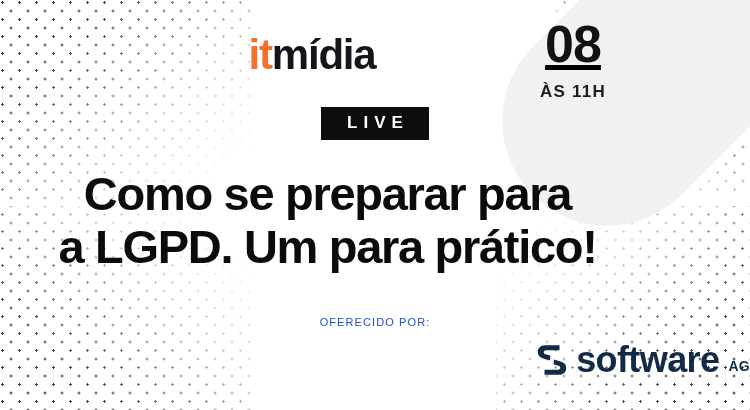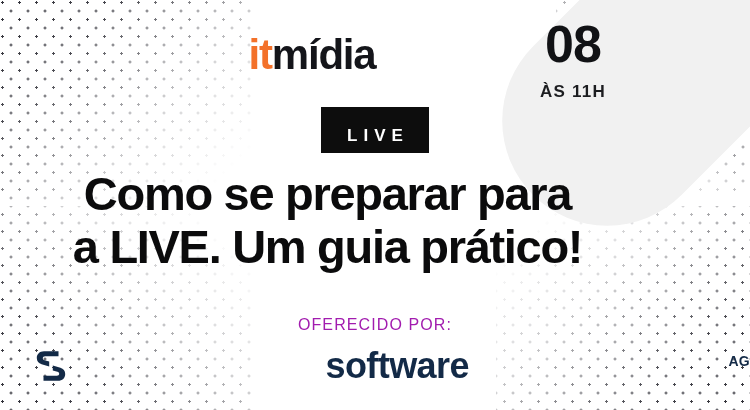--- a/index.html
+++ b/index.html
@@ -80,20 +80,21 @@
     right: 62px;
     width: 230px;
     text-align: center;
     z-index: 5;
   }
   .date-line {
     display: flex;
     align-items: flex-start;
     justify-content: center;
     line-height: 1;
+    text-decoration: underline;
   }
   .date-day {
     font-size: 52px;
     font-weight: 700;
     color: #111215;
     letter-spacing: -1px;
   }
   .date-month {
     font-size: 30px;
     font-weight: 400;
@@ -136,21 +137,21 @@
     text-align: center;
     z-index: 6;
   }
   .live-badge {
     display: inline-block;
     background: #0d0d0d;
     color: #ffffff;
     font-size: 17px;
     font-weight: 700;
     letter-spacing: 6px;
-    padding: 19px 20px 7px 26px;
+    padding: 6px 20px 7px 26px;
   }
 
   
   .headline {
     position: absolute;
     top: 168px;
     left: 0;
     width: 655px;
     text-align: center;
     color: #0b0b0c;
@@ -168,51 +169,51 @@
   
   .sponsor {
     position: absolute;
     top: 316px;
     left: 0;
     width: 750px;
     text-align: center;
     z-index: 6;
   }
   .sponsor-label {
-    font-size: 16px;
-    color: #a21caf;
+    font-size: 11px;
+    color: #1d4ed8;
     letter-spacing: 1.1px;
     font-weight: 400;
   }
   .sponsor-logo {
     margin-top: 14px;
     display: flex;
     align-items: center;
-    justify-content: space-between;
-    gap: 21px;
+    justify-content: flex-end;
+    gap: 9px;
     padding-left: 36px;
   }
   .sponsor-mark {
     display: block;
     width: 30px;
     height: 34px;
   }
   .sponsor-name {
     font-size: 36px;
     font-weight: 700;
     color: #132a47;
     letter-spacing: -0.6px;
     line-height: 1;
   }
   .sponsor-suffix {
     font-size: 14px;
     font-weight: 700;
     color: #132a47;
     align-self: flex-start;
-    margin-top: 5px;
+    margin-top: 16px;
     letter-spacing: 0.3px;
   }
 </style>
 </head>
 <body>
 
 <div class="banner">
 
   <div class="dots dots-tl"></div>
   <div class="dots dots-bl"></div>
@@ -233,21 +234,21 @@
       <span class="brand-it">it</span><span class="brand-midia">mídia</span>
     </span>
   </div>
 
   <div class="live-wrap">
     <span class="live-badge">LIVE</span>
   </div>
 
   <div class="headline">
     <span class="headline-line">Como se preparar para</span>
-    <span class="headline-line">a LIVE. Um guia prático!</span>
+    <span class="headline-line">a LGPD. Um para prático!</span>
   </div>
 
   <div class="sponsor">
     <div class="sponsor-label">OFERECIDO POR:</div>
     <div class="sponsor-logo">
       <span class="sponsor-mark">
         <svg viewBox="0 0 30 34" width="30" height="34" aria-hidden="true">
           <path d="M22.5 2.2 C16.5 2.2 11.0 2.2 8.0 2.2 C3.6 2.2 0.8 5.0 0.8 9.0 C0.8 12.1 2.6 14.3 5.6 15.2 L13.2 17.4 L13.2 12.6 L8.6 11.3 C7.4 10.95 6.8 10.2 6.8 9.2 C6.8 8.0 7.7 7.2 9.2 7.2 L22.5 7.2 Z" fill="#132a47"></path>
           <path d="M7.5 31.8 C13.5 31.8 19.0 31.8 22.0 31.8 C26.4 31.8 29.2 29.0 29.2 25.0 C29.2 21.9 27.4 19.7 24.4 18.8 L16.8 16.6 L16.8 21.4 L21.4 22.7 C22.6 23.05 23.2 23.8 23.2 24.8 C23.2 26.0 22.3 26.8 20.8 26.8 L7.5 26.8 Z" fill="#132a47"></path>
         </svg>

